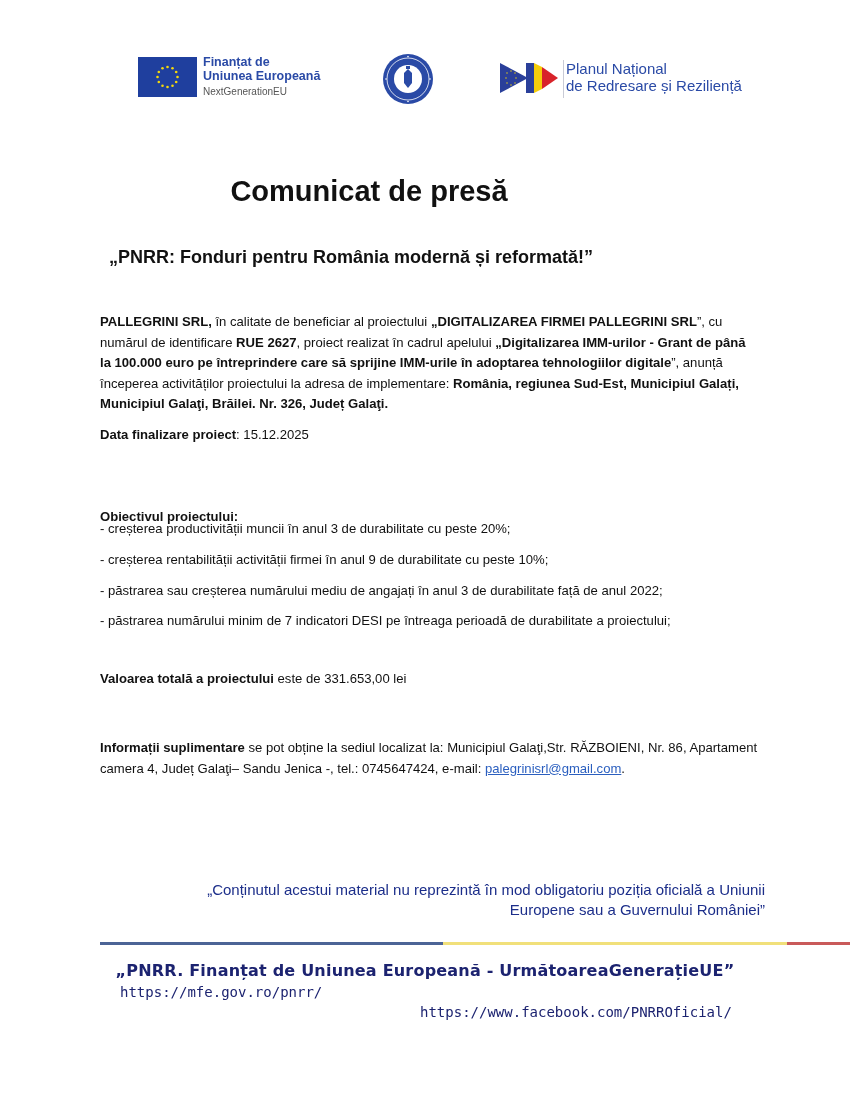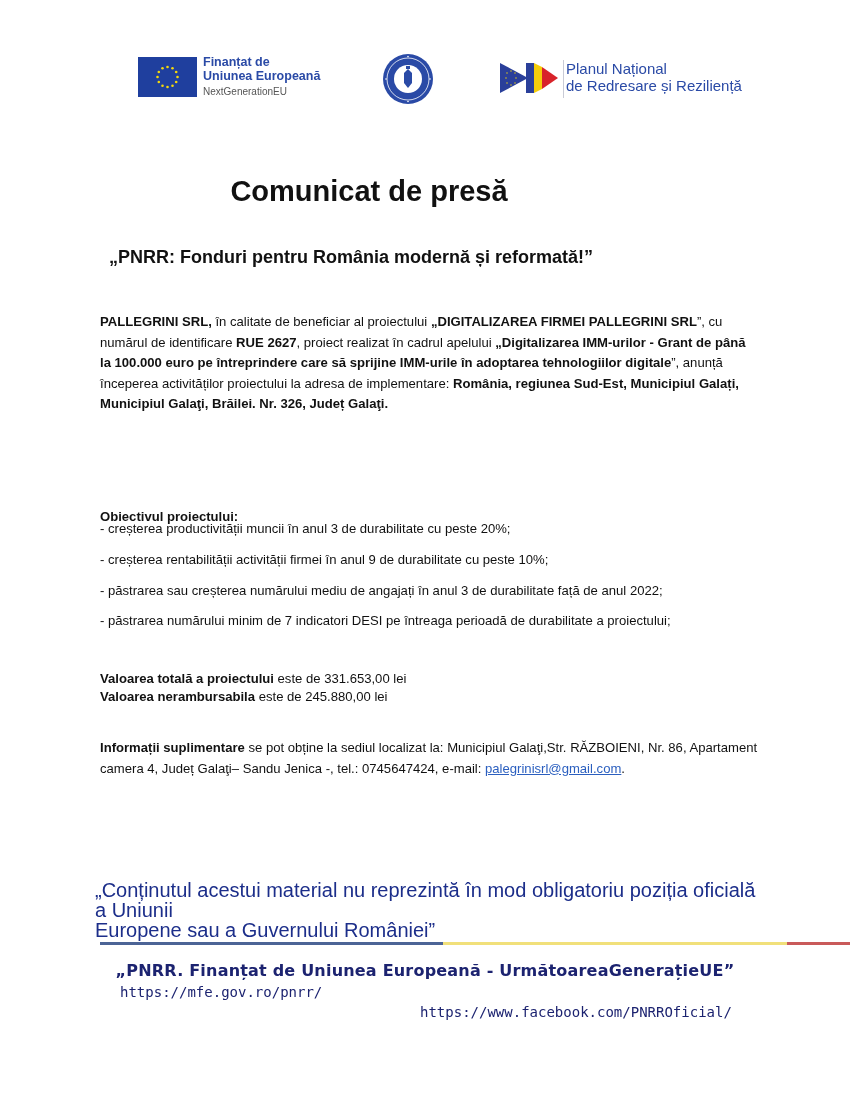--- a/index.html
+++ b/index.html
@@ -26,21 +26,21 @@
   .body-text b { font-weight: bold; }
   .p-intro { top: 312px; }
   .p-dates { top: 426px; line-height: 17.5px; }
   .p-obj-title { top: 492px; margin-top: 15px; }
   .obj-item { left: 100px; width: 680px; font-size: 13.1px; color: #111; }
   .p-values { top: 670px; line-height: 17.5px; }
   .p-info { top: 738px; line-height: 20.5px; width: 660px; }
   .link { color: #2b5fbf; text-decoration: underline; }
 
   
-  .disclaimer { left: 95px; width: 670px; top: 880px; text-align: left; font-size: 20px; line-height: 20px; color: #1c2e8a; }
+  .disclaimer { left: 95px; width: 670px; top: 880px; text-align: right; font-size: 15px; line-height: 20px; color: #1c2e8a; }
 
   
   .line-blue { left: 100px; top: 942px; width: 343px; height: 3px; background: #4c6496; }
   .line-yellow { left: 443px; top: 942px; width: 344px; height: 3px; background: #f1e07a; }
   .line-red { left: 787px; top: 942px; width: 63px; height: 3px; background: #c95a5a; }
 
   
   .footer-title { left: 0; width: 850px; top: 961px; text-align: center; font-family: "DejaVu Sans", sans-serif; font-weight: bold; font-size: 16px; color: #1c2370; letter-spacing: 0.2px; }
   .footer-link { top: 984px; font-family: "DejaVu Sans Mono", monospace; font-size: 14px; color: #1c2370; }
   .footer-link-1 { left: 120px; }
@@ -113,31 +113,31 @@
 </div>
 
 <div class="abs title">Comunicat de presă</div>
 <div class="abs subtitle">„PNRR: Fonduri pentru România modernă și reformată!”</div>
 
 <div class="abs body-text p-intro">
   <b>PALLEGRINI SRL,</b><span> în calitate de beneficiar al proiectului </span><b>„DIGITALIZAREA FIRMEI PALLEGRINI SRL</b><span>”, cu numărul de identificare </span><b>RUE 2627</b><span>, proiect realizat în cadrul apelului  </span><b>„Digitalizarea IMM-urilor - Grant de până la 100.000 euro pe întreprindere care să sprijine IMM-urile în adoptarea tehnologiilor digitale</b><span>”, anunță începerea activităților proiectului la adresa de implementare: </span><b>România, regiunea Sud-Est, Municipiul Galați, Municipiul Galaţi, Brăilei. Nr. 326, Județ Galaţi.</b>
 </div>
 
 <div class="abs body-text p-dates">
+  <div><b>Data finalizare proiect</b><span>: 15.12.2025</span></div>
 </div>
 
 <div class="abs body-text p-obj-title"><b>Obiectivul proiectului:</b></div>
 <div class="abs obj-item" style="top:521px">- creșterea productivității muncii în anul 3 de durabilitate cu peste 20%;</div>
 <div class="abs obj-item" style="top:552px">- creșterea rentabilității activității firmei în anul 9 de durabilitate cu peste 10%;</div>
 <div class="abs obj-item" style="top:583px">- păstrarea sau creșterea numărului mediu de angajați în anul 3 de durabilitate față de anul 2022;</div>
 <div class="abs obj-item" style="top:613px">- păstrarea numărului minim de 7 indicatori DESI pe întreaga perioadă de durabilitate a proiectului;</div>
 
 <div class="abs body-text p-values">
   <div><b>Valoarea totală a proiectului</b><span> este de 331.653,00 lei</span></div>
-  <div><b>Valoarea nerambursabila</b><span> este de 245.880,00 lei</span></div>
 </div>
 
 <div class="abs body-text p-info">
   <b>Informații suplimentare</b><span> se pot obține la sediul localizat la: Municipiul Galaţi,Str. RĂZBOIENI, Nr. 86, Apartament camera 4, Județ Galaţi– Sandu Jenica -, tel.: 0745647424, e-mail: </span><a class="link">palegrinisrl@gmail.com</a><span>.</span>
 </div>
 
 <div class="abs disclaimer">
   <div>„Conținutul acestui material nu reprezintă în mod obligatoriu poziția oficială a Uniunii</div>
   <div>Europene sau a Guvernului României”</div>
 </div>

